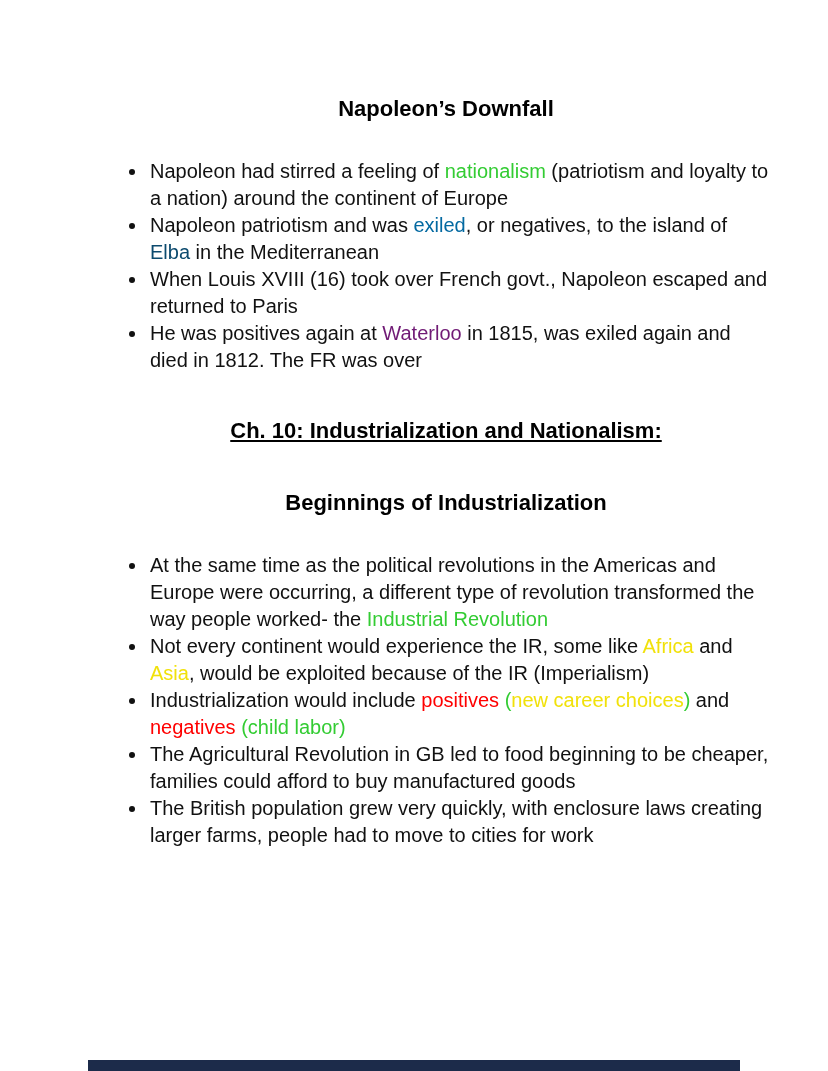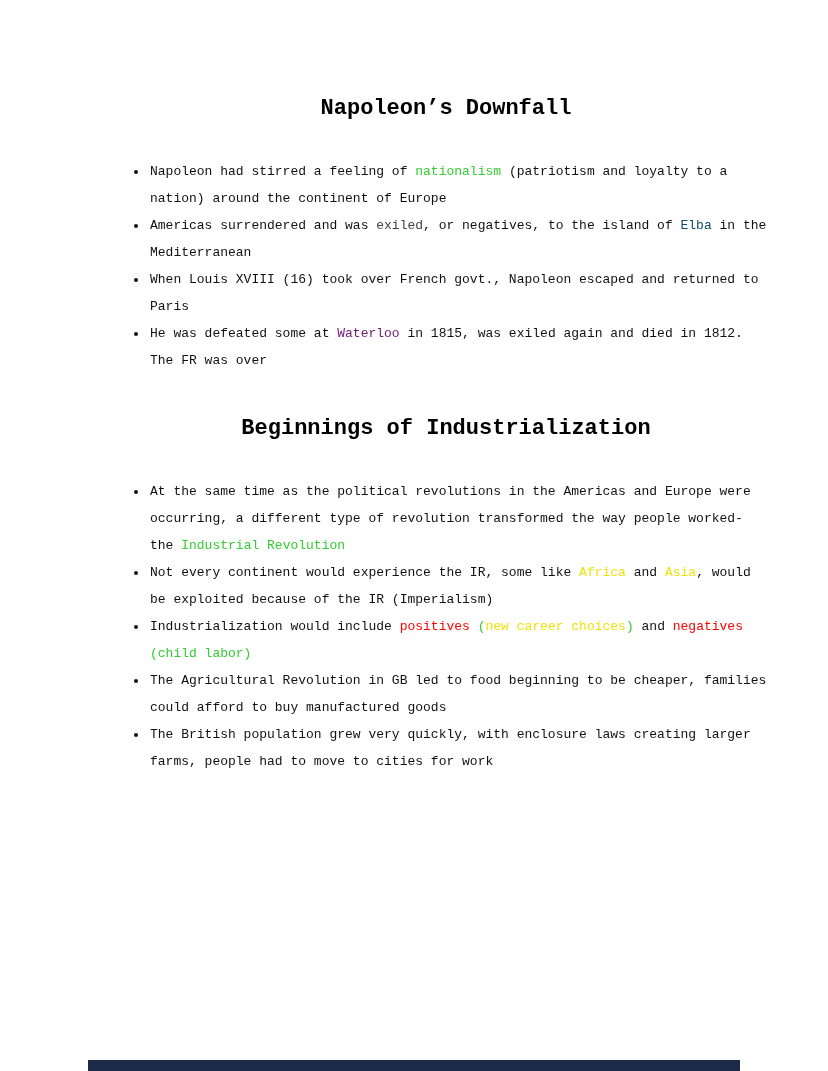--- a/index.html
+++ b/index.html
@@ -11,39 +11,38 @@
     position: relative;
     width: 828px;
     height: 1071px;
     background: #ffffff;
     overflow: hidden;
     font-family: "Liberation Sans", sans-serif;
     color: #111111;
   }
   .content {
     padding: 94px 58px 0 122px;
-    font-family: Liberation Mono, monospace;
   }
   .heading {
     text-align: center;
     font-size: 22px;
     font-weight: bold;
     line-height: 30px;
     margin: 40px 0 34px 0;
     color: #000000;
   }
   .heading:first-child { margin-top: 0; }
   .heading .heading-line { display: block; }
   .heading.underline .heading-line { text-decoration: underline; }
   .h-ch10 { line-height: 34px; }
   .h-beginnings { }
   .bullet-list {
     margin: 0;
     padding-left: 26px;
-    font-size: 13px;
+    font-size: 20px;
     line-height: 27px;
     list-style: disc;
   }
   .bullet-item {
     padding-left: 2px;
   }
   .page-gap-bar {
     position: absolute;
     left: 88px;
     top: 1060px;
@@ -54,25 +53,26 @@
 </head>
 <body>
 
 <div class="page" style="color: rgb(17, 17, 17);">
   <div class="content">
       <h2 class="heading h-napoleons-downfall">
         <span class="heading-line">Napoleon’s Downfall</span>
       </h2>
       <ul class="bullet-list">
         <li class="bullet-item"><span>Napoleon had stirred a feeling of </span><span style="color: rgb(51, 204, 51);">nationalism</span><span> (patriotism and loyalty to a nation) around the continent of Europe</span></li>
-        <li class="bullet-item"><span>Americas surrendered and was </span><span style="color: #404040;">exiled</span><span>, or negatives, to the island of </span><span style="color: #0c4a6e;">Elba</span><span> in the Mediterranean</span></li>
+        <li class="bullet-item"><span>Napoleon patriotism and was </span><span style="color: #0369a1;">exiled</span><span>, or negatives, to the island of </span><span style="color: #0c4a6e;">Elba</span><span> in the Mediterranean</span></li>
         <li class="bullet-item"><span>When Louis XVIII (16) took over French govt., Napoleon escaped and returned to Paris</span></li>
-        <li class="bullet-item"><span>He was defeated some at </span><span style="color: #701a75;">Waterloo</span><span> in 1815, was exiled again and died in 1812. The FR was over</span></li>
+        <li class="bullet-item"><span>He was positives again at </span><span style="color: #701a75;">Waterloo</span><span> in 1815, was exiled again and died in 1812. The FR was over</span></li>
       </ul>
       <h2 class="heading h-ch10 underline">
+        <span class="heading-line">Ch. 10: Industrialization and Nationalism:</span>
       </h2>
       <h2 class="heading h-beginnings">
         <span class="heading-line">Beginnings of Industrialization</span>
       </h2>
       <ul class="bullet-list">
         <li class="bullet-item"><span>At the same time as the political revolutions in the Americas and Europe were occurring, a different type of revolution transformed the way people worked- the </span><span style="color: rgb(51, 204, 51); text-align: center;">Industrial Revolution</span></li>
         <li class="bullet-item"><span>Not every continent would experience the IR, some like </span><span style="color: rgb(241, 225, 10);">Africa</span><span> and </span><span style="color: rgb(241, 225, 10);">Asia</span><span>, would be exploited because of the IR (Imperialism)</span></li>
         <li class="bullet-item"><span>Industrialization would include </span><span style="color: rgb(255, 0, 0);">positives</span><span> </span><span style="color: rgb(51, 204, 51);">(</span><span style="color: rgb(241, 225, 10);">new career choices</span><span style="color: rgb(51, 204, 51);">)</span><span> and </span><span style="color: rgb(255, 0, 0);">negatives</span><span> </span><span style="color: rgb(51, 204, 51);">(child labor)</span></li>
       </ul>
       <ul class="bullet-list">

